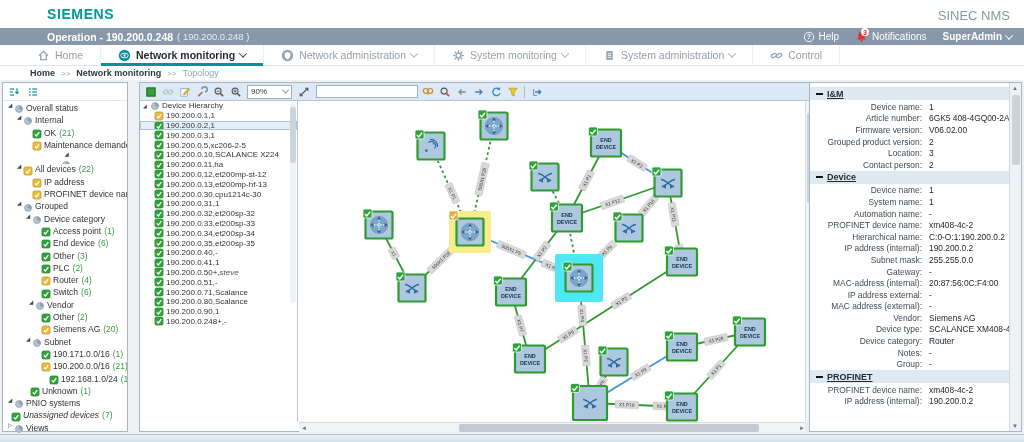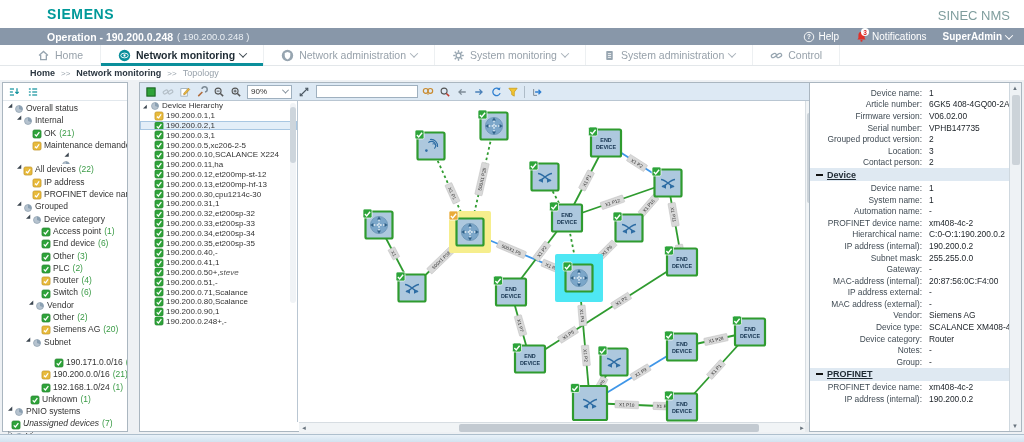--- a/index.html
+++ b/index.html
@@ -470,21 +470,21 @@
         <div class="trow" style="padding-left: 21px;">
           <span class="tarrow">◢</span>
           <span class="ic">
             <svg viewBox="0 0 16 16" width="10" height="10">
               <circle cx="8" cy="8" r="5.6" fill="#b6c3cf" stroke="#8698a8" stroke-width="1"></circle>
               <path d="M8 8 L8 2.4 A5.6 5.6 0 0 1 13.3 10 Z" fill="#8ba0b2"></path>
             </svg>
           </span>
           <span class="tlabel">Subnet</span>
         </div>
-        <div class="trow" style="padding-left: 43px; margin-top: 8px;">
+        <div class="trow" style="padding-left: 30px;">
           <span class="tarrow"></span>
           <span class="ic">
             <svg viewBox="0 0 16 16" width="10" height="10">
               <rect x="1.5" y="1.5" width="13" height="13" rx="2.4" fill="#2fa33a" stroke="#1e7d28"></rect>
               <path d="M4.4 8.6 L7 11.2 L11.8 5" fill="none" stroke="#fff" stroke-width="2"></path>
             </svg>
           </span>
           <span class="tlabel">190.171.0.0/16</span>
           <span class="tcount">(1)</span>
         </div>
@@ -492,21 +492,21 @@
           <span class="tarrow"></span>
           <span class="ic">
             <svg viewBox="0 0 16 16" width="10" height="10">
               <rect x="1.5" y="1.5" width="13" height="13" rx="2.4" fill="#e8bb3d" stroke="#bb8d1c"></rect>
               <path d="M4.6 9 L7.4 11 L11.4 5.2" fill="none" stroke="#fff" stroke-width="2"></path>
             </svg>
           </span>
           <span class="tlabel">190.200.0.0/16</span>
           <span class="tcount">(21)</span>
         </div>
-        <div class="trow" style="padding-left: 30px;">
+        <div class="trow" style="padding-left: 38px;">
           <span class="tarrow"></span>
           <span class="ic">
             <svg viewBox="0 0 16 16" width="10" height="10">
               <rect x="1.5" y="1.5" width="13" height="13" rx="2.4" fill="#2fa33a" stroke="#1e7d28"></rect>
               <path d="M4.4 8.6 L7 11.2 L11.8 5" fill="none" stroke="#fff" stroke-width="2"></path>
             </svg>
           </span>
           <span class="tlabel">192.168.1.0/24</span>
           <span class="tcount">(1)</span>
         </div>
@@ -1245,35 +1245,35 @@
     <div class="hscroll">
       <span class="scr-arrow" style="left:2px;top:2px">◄</span>
       <div class="hthumb"></div>
       <span class="scr-arrow" style="right:2px;top:2px;left:auto;position:absolute">►</span>
     </div>
     <div class="scroll-corner"></div>
   </section>
 
   <aside class="panel" id="right-panel">
     <div class="details" id="details">
+        <div class="dsection-header">
+          <span class="minus-icon"></span>
+          <span class="title">I&amp;M</span>
+        </div>
         <div class="drow">
           <span class="dlabel">Device name:</span>
           <span class="dvalue">1</span>
         </div>
         <div class="drow">
           <span class="dlabel">Article number:</span>
           <span class="dvalue">6GK5 408-4GQ00-2AM2</span>
         </div>
         <div class="drow">
           <span class="dlabel">Firmware version:</span>
           <span class="dvalue">V06.02.00</span>
-        </div>
-        <div class="drow">
-          <span class="dlabel">Serial number:</span>
-          <span class="dvalue">VPHB147735</span>
         </div>
         <div class="drow">
           <span class="dlabel">Grouped product version:</span>
           <span class="dvalue">2</span>
         </div>
         <div class="drow">
           <span class="dlabel">Location:</span>
           <span class="dvalue">3</span>
         </div>
         <div class="drow">

